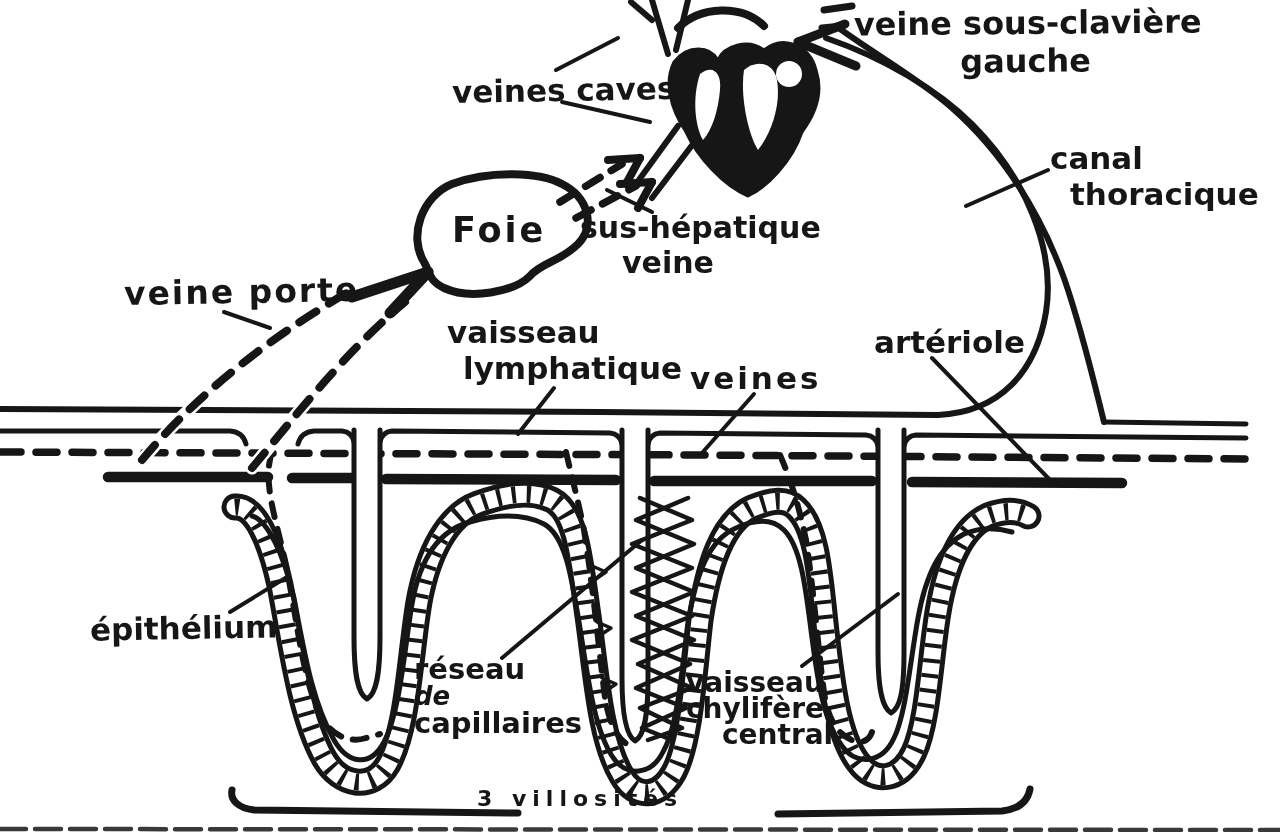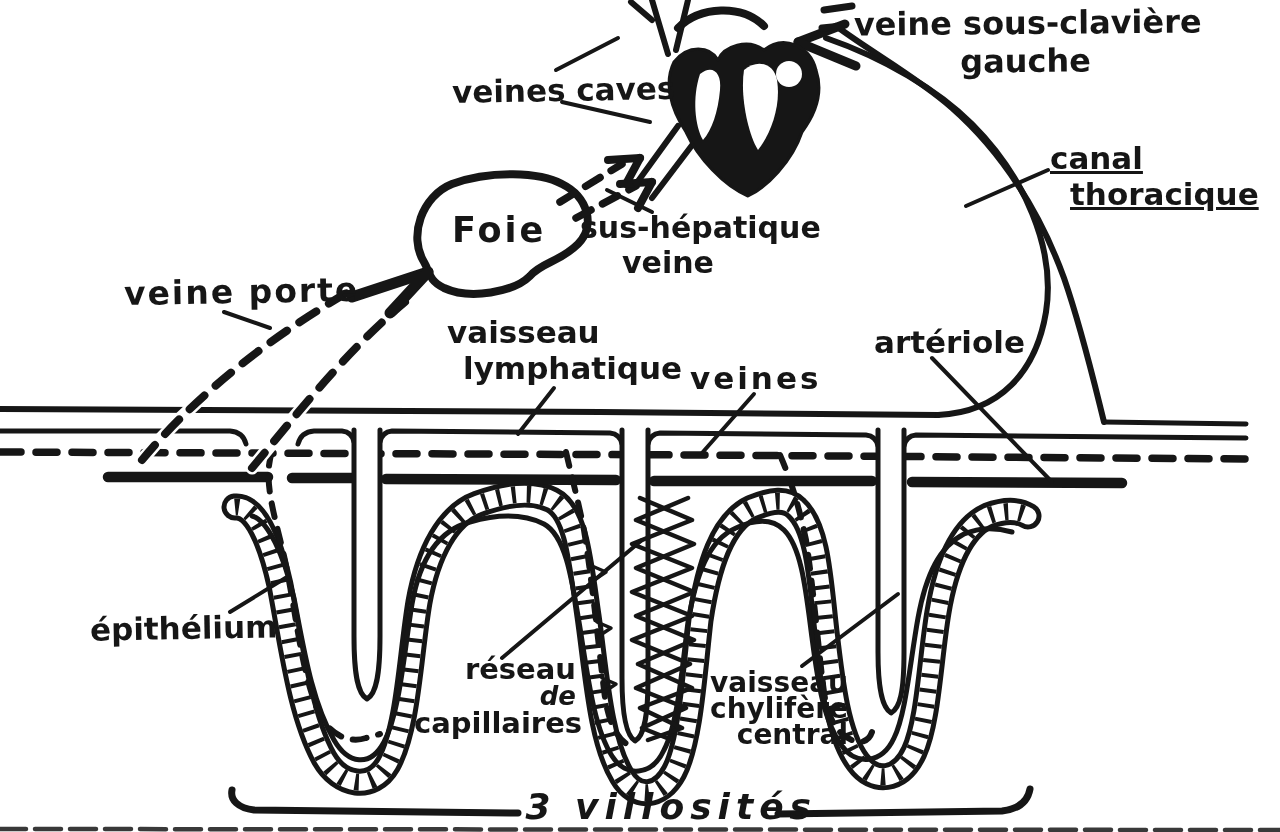--- a/index.html
+++ b/index.html
@@ -1,20 +1,20 @@
 <!DOCTYPE html>
 <html><head>
 <meta charset="utf-8">
 <style>
   html,body{margin:0;padding:0;background:#888;}
   #stage{position:relative;width:1280px;height:832px;background:#fff;overflow:hidden;
          font-family:"DejaVu Sans",sans-serif;color:#161616;}
   #drawing{position:absolute;left:0;top:0;}
   .lbl{position:absolute;font-weight:700;white-space:nowrap;color:#161616;}
-  .c{text-align:right;}
+  .c{text-align:left;}
 </style>
 </head>
 <body>
 
 <div id="stage">
 
 <svg id="drawing" width="1280" height="832" viewBox="0 0 1280 832" fill="none" stroke="#161616" stroke-linecap="round" stroke-linejoin="round">
 
   <g>
     <path stroke-width="27" d="M235,507 C255,505 270,540 280,585 C292,648 300,714 324,758 C340,786 372,792 388,764 C408,728 410,655 419,602 C428,552 448,515 478,504 C505,494 532,490 552,500 C576,512 580,560 588,616 C596,672 600,740 622,776 C636,800 660,798 674,772 C690,742 694,672 700,620 C708,566 722,522 752,508 C772,500 786,498 796,508 C818,528 820,580 826,632 C832,684 838,736 858,762 C874,784 900,782 914,752 C928,722 930,660 938,612 C946,564 962,528 988,516 C1004,510 1018,510 1028,516"></path>
@@ -141,21 +141,21 @@
   <path stroke-width="4.5" stroke-dasharray="26 9" opacity="0.85" d="M0,829 L1280,830"></path>
 </svg>
 
   <div class="lbl" style="left:854px;top:4px;font-size:32px;transform:rotate(-0.5deg);">
     <div>veine sous-clavière</div>
     <div style="padding-left:106px;">gauche</div>
   </div>
 
   <div class="lbl" style="left:452px;top:72px;font-size:31px;transform:rotate(-1deg);">veines caves</div>
 
-  <div class="lbl" style="left:1050px;top:140px;font-size:31px;text-decoration:underline;">
+  <div class="lbl" style="left:1050px;top:140px;font-size:31px;">
     <div>canal</div>
     <div style="padding-left:20px;">thoracique</div>
   </div>
 
   <div class="lbl" style="left:452px;top:210px;font-size:35px;letter-spacing:3px;">Foie</div>
 
   <div class="lbl" style="left:580px;top:210px;font-size:30px;">
     <div>sus-hépatique</div>
     <div style="padding-left:42px;">veine</div>
   </div>
@@ -178,15 +178,15 @@
     <div style="font-size:26px;font-style:italic;">de</div>
     <div>capillaires</div>
   </div>
 
   <div class="lbl c" style="left:686px;top:670px;width:162px;font-size:28px;line-height:26px;">
     <div>vaisseau</div>
     <div>chylifère</div>
     <div style="padding-left:36px;">central</div>
   </div>
 
-  <div class="lbl c" style="left:477px;top:786px;width:340px;font-size:36px;letter-spacing:6px;font-style:italic;">3 villosités</div>
+  <div class="lbl c" style="left:477px;top:786px;width:340px;font-size:22px;letter-spacing:6px;">3 villosités</div>
 
 </div>
 
 </body></html>

